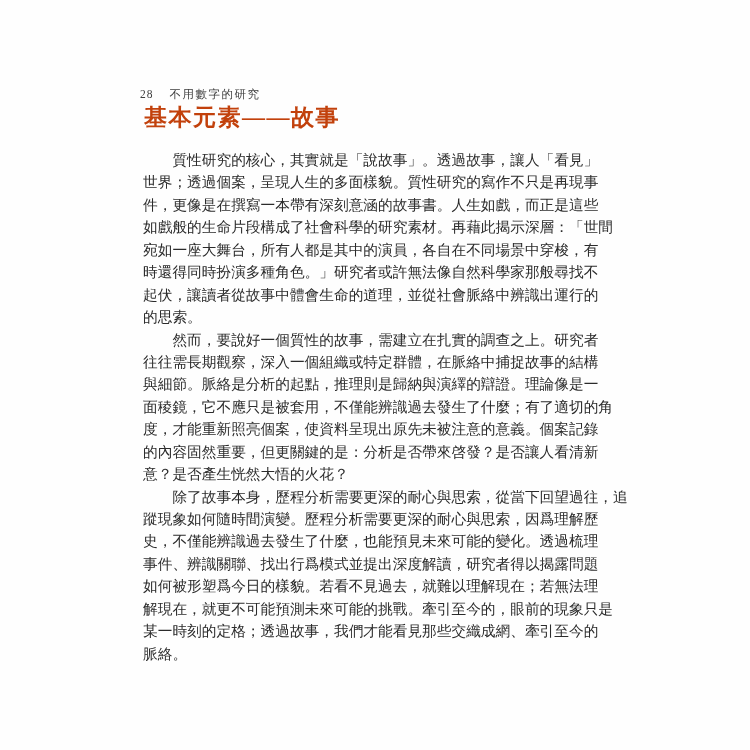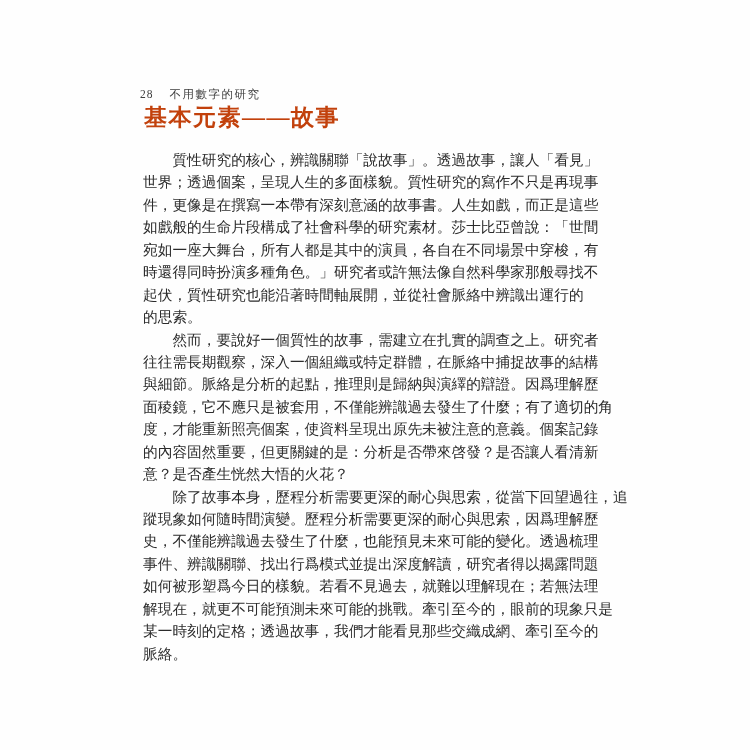--- a/index.html
+++ b/index.html
@@ -70,33 +70,33 @@
 
 <div class="page">
   <div class="running-header">
     <span class="pagenum">28</span><span class="booktitle">不用數字的研究</span>
   </div>
 
   <h1 class="chapter-title">基本元素——故事</h1>
 
   <div class="body-text" id="body-text">
       <div class="para">
-        <div class="line first">質性研究的核心，辨識關聯「說故事」。透過故事，讓人「看見」</div>
+        <div class="line first">質性研究的核心，其實就是「說故事」。透過故事，讓人「看見」</div>
         <div class="line">世界；透過個案，呈現人生的多面樣貌。質性研究的寫作不只是再現事</div>
         <div class="line">件，更像是在撰寫一本帶有深刻意涵的故事書。人生如戲，而正是這些</div>
-        <div class="line">如戲般的生命片段構成了社會科學的研究素材。莎士比亞曾說：「世間</div>
+        <div class="line">如戲般的生命片段構成了社會科學的研究素材。再藉此揭示深層：「世間</div>
         <div class="line">宛如一座大舞台，所有人都是其中的演員，各自在不同場景中穿梭，有</div>
         <div class="line">時還得同時扮演多種角色。」研究者或許無法像自然科學家那般尋找不</div>
-        <div class="line">起伏，質性研究也能沿著時間軸展開，並從社會脈絡中辨識出運行的</div>
+        <div class="line">起伏，讓讀者從故事中體會生命的道理，並從社會脈絡中辨識出運行的</div>
         <div class="line">的思索。</div>
       </div>
       <div class="para">
         <div class="line first">然而，要說好一個質性的故事，需建立在扎實的調查之上。研究者</div>
         <div class="line">往往需長期觀察，深入一個組織或特定群體，在脈絡中捕捉故事的結構</div>
-        <div class="line">與細節。脈絡是分析的起點，推理則是歸納與演繹的辯證。因爲理解歷</div>
+        <div class="line">與細節。脈絡是分析的起點，推理則是歸納與演繹的辯證。理論像是一</div>
         <div class="line">面稜鏡，它不應只是被套用，不僅能辨識過去發生了什麼；有了適切的角</div>
         <div class="line">度，才能重新照亮個案，使資料呈現出原先未被注意的意義。個案記錄</div>
         <div class="line">的內容固然重要，但更關鍵的是：分析是否帶來啓發？是否讓人看清新</div>
         <div class="line">意？是否產生恍然大悟的火花？</div>
       </div>
       <div class="para">
         <div class="line first">除了故事本身，歷程分析需要更深的耐心與思索，從當下回望過往，追</div>
         <div class="line">蹤現象如何隨時間演變。歷程分析需要更深的耐心與思索，因爲理解歷</div>
         <div class="line">史，不僅能辨識過去發生了什麼，也能預見未來可能的變化。透過梳理</div>
         <div class="line">事件、辨識關聯、找出行爲模式並提出深度解讀，研究者得以揭露問題</div>

